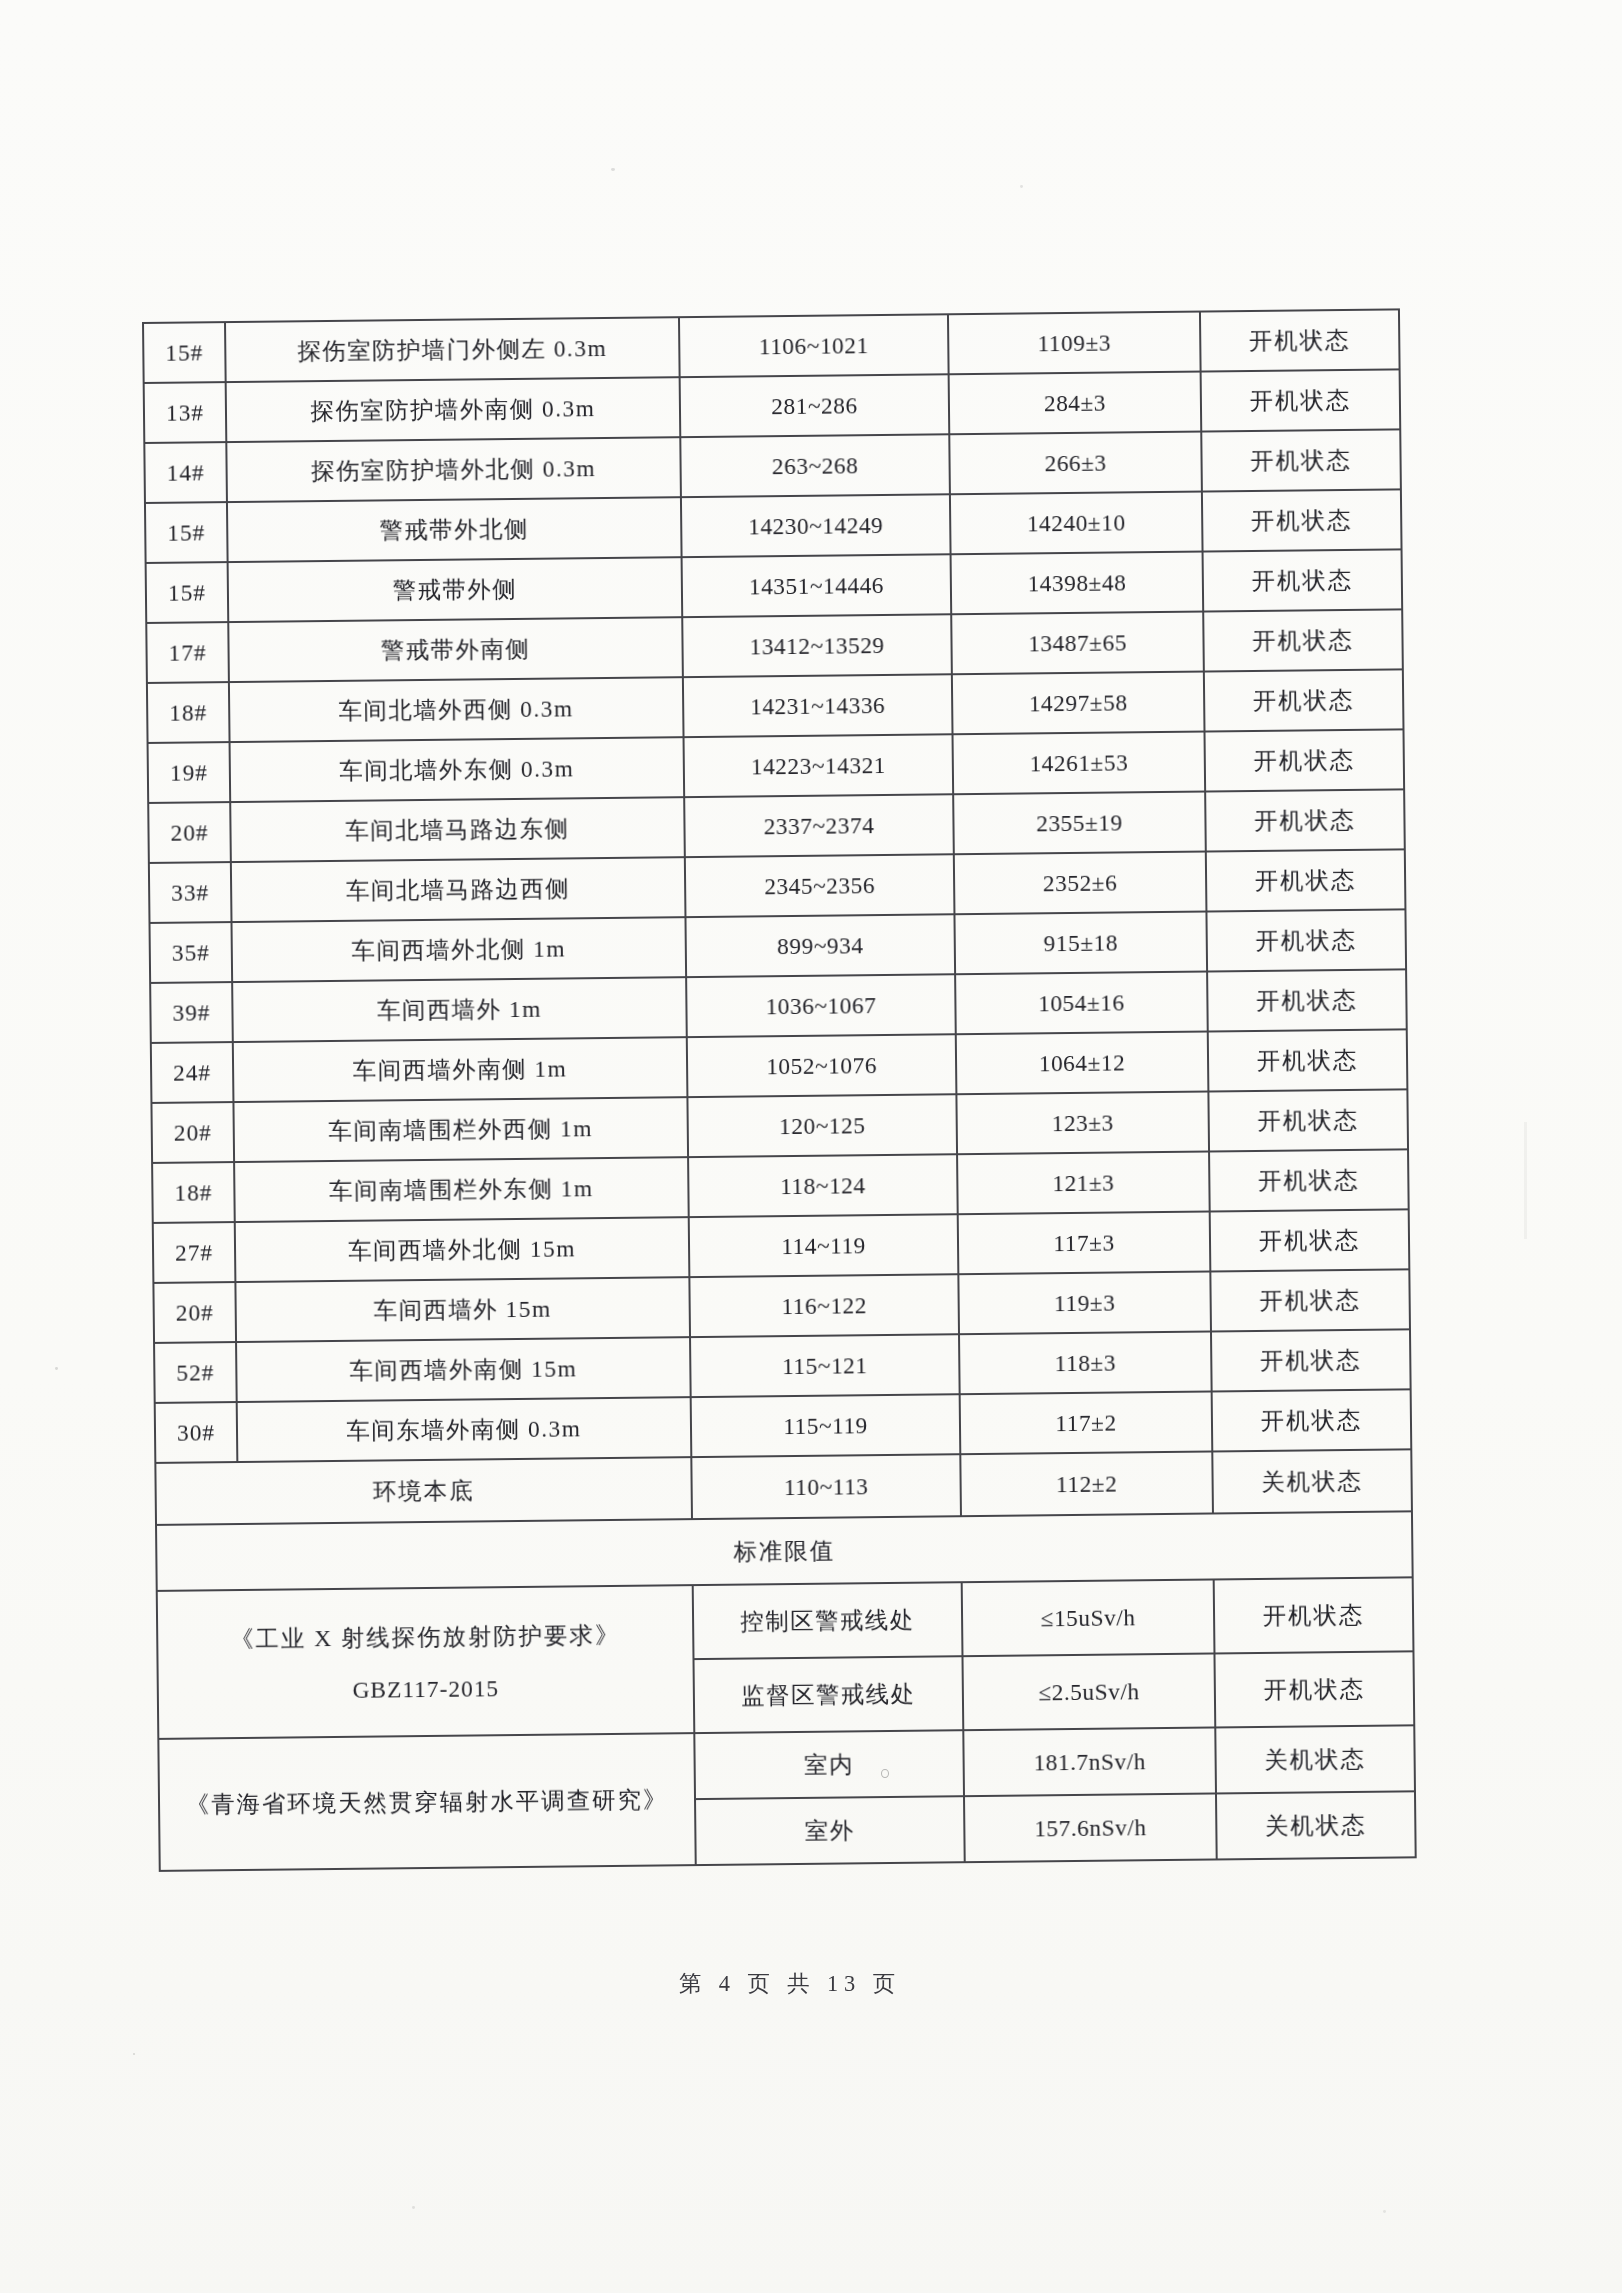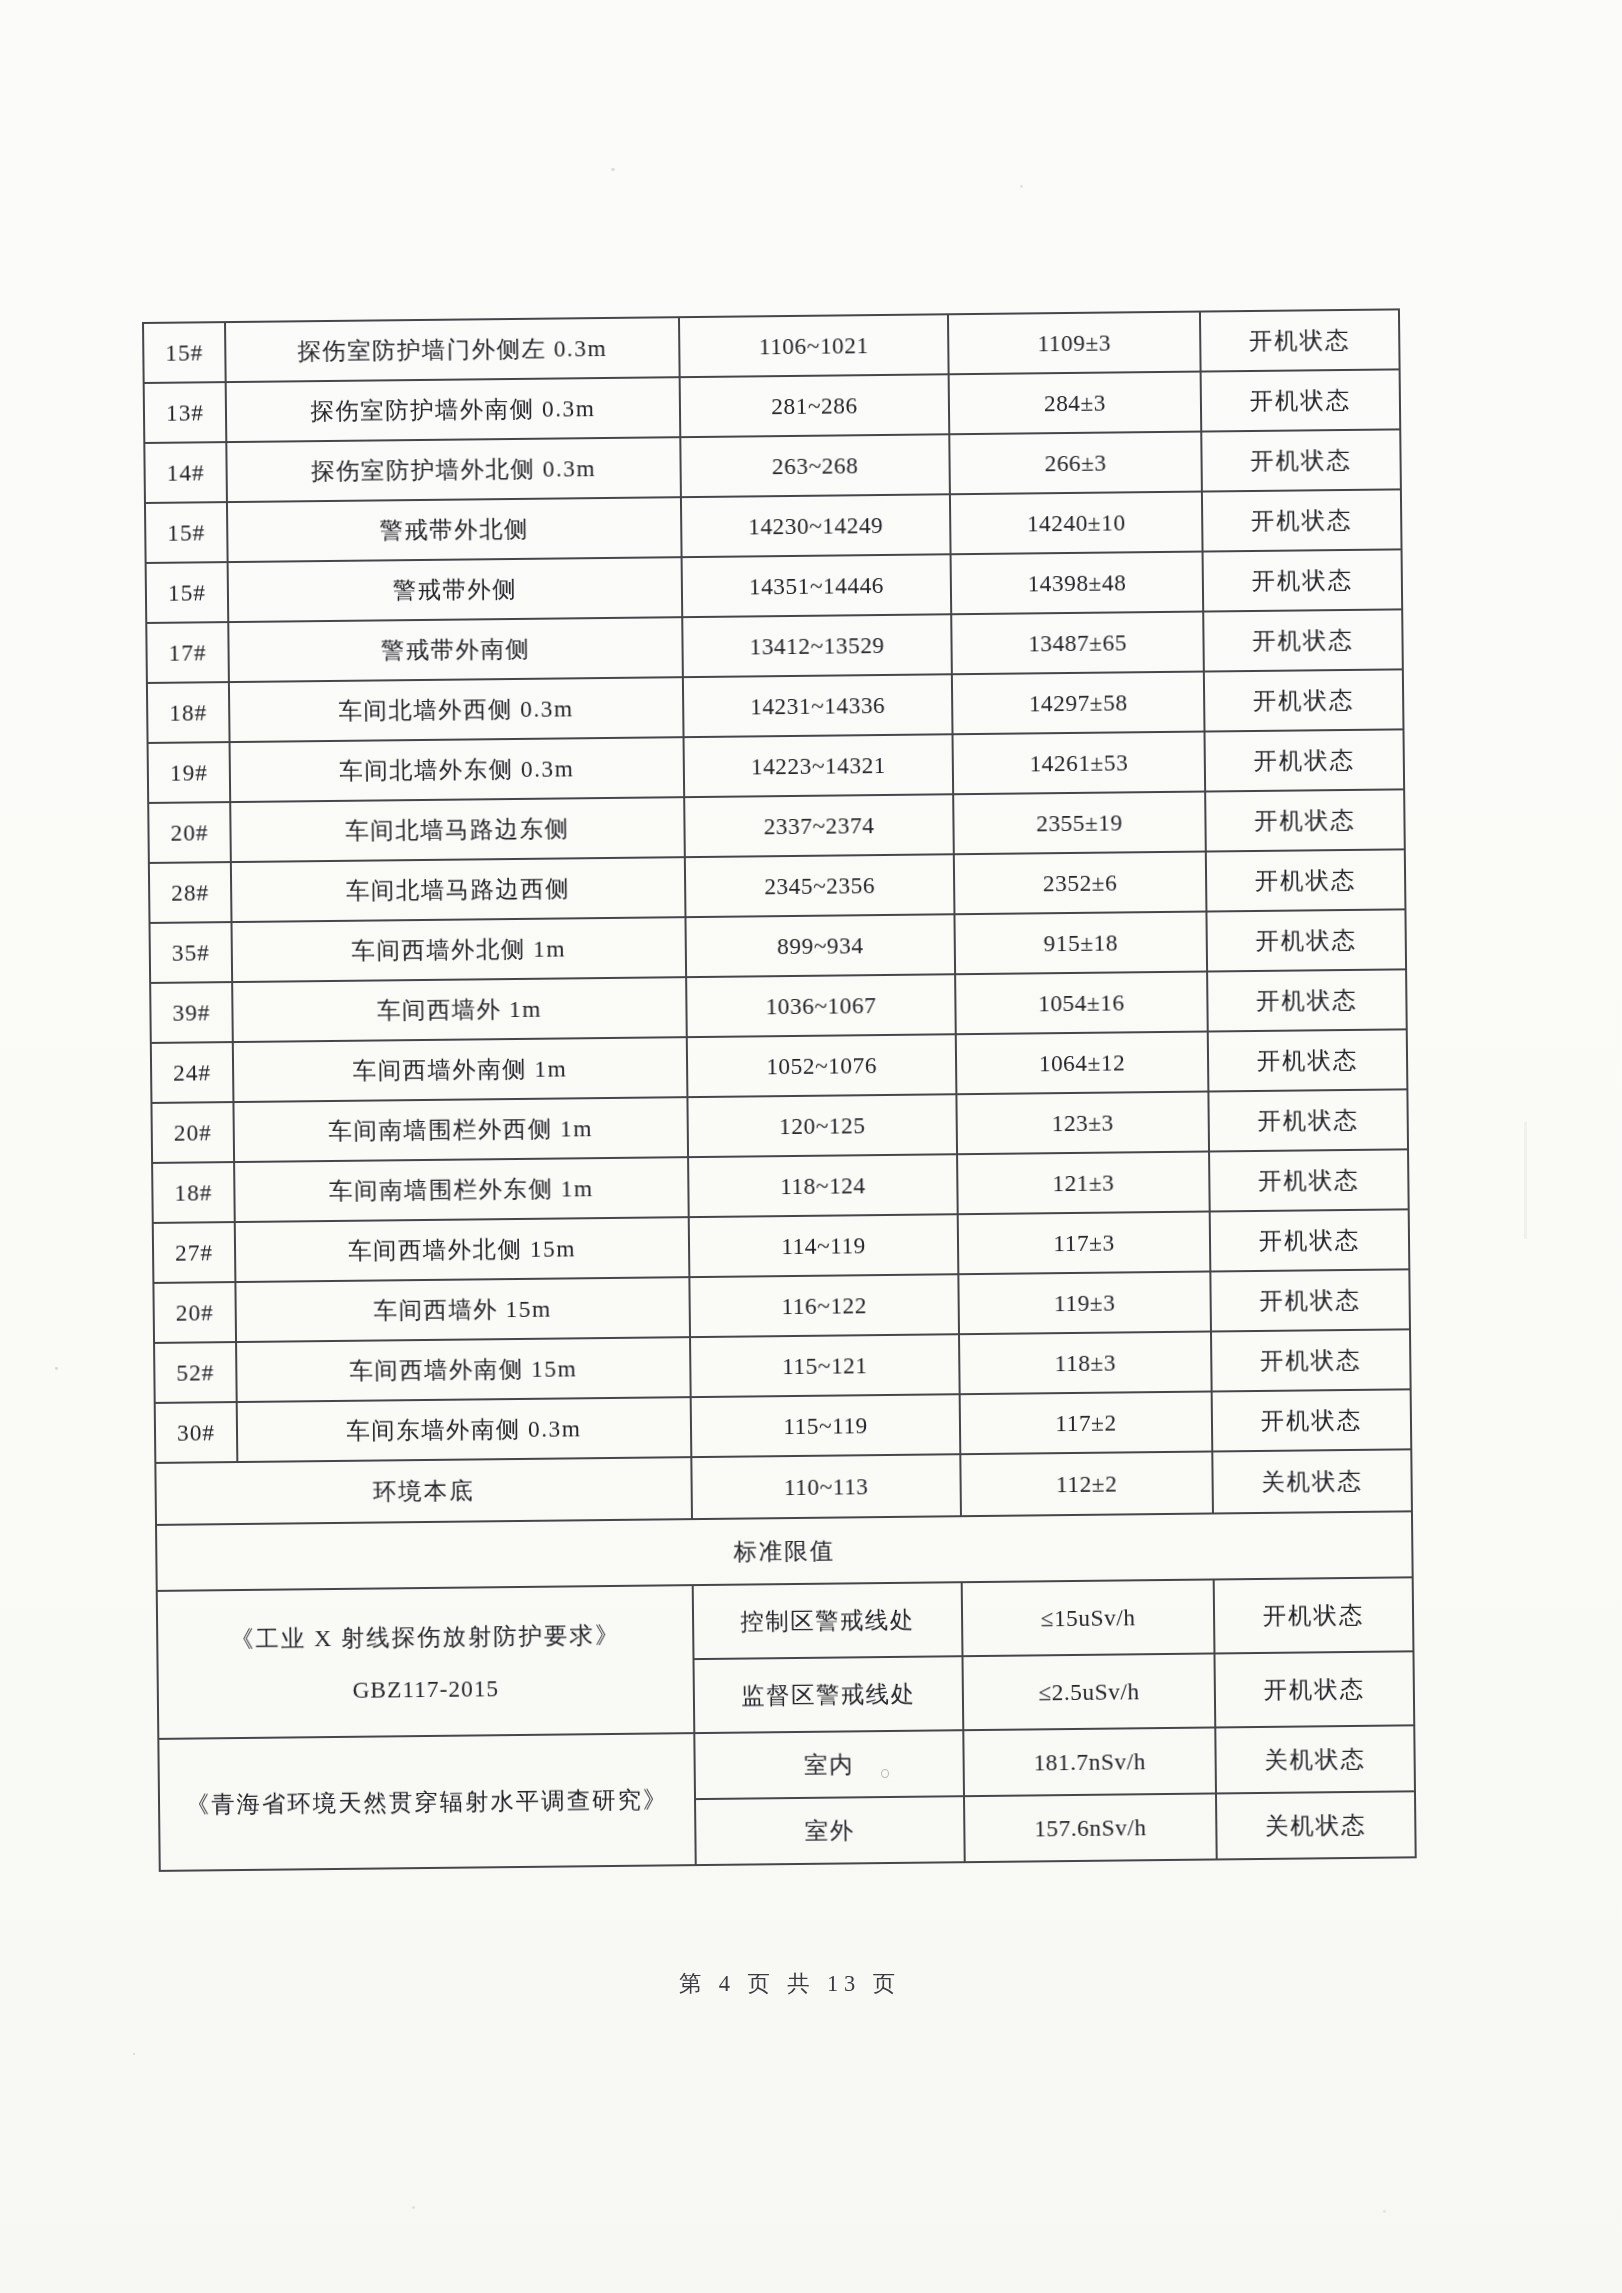--- a/index.html
+++ b/index.html
@@ -155,21 +155,21 @@
       <td class="c-status">开机状态</td>
     </tr>
         <tr class="main-row">
       <td class="c-id">20#</td>
       <td class="c-loc">车间北墙马路边东侧</td>
       <td class="c-num">2337~2374</td>
       <td class="c-num">2355±19</td>
       <td class="c-status">开机状态</td>
     </tr>
         <tr class="main-row">
-      <td class="c-id">28#</td>
+      <td class="c-id">33#</td>
       <td class="c-loc">车间北墙马路边西侧</td>
       <td class="c-num">2345~2356</td>
       <td class="c-num">2352±6</td>
       <td class="c-status">开机状态</td>
     </tr>
         <tr class="main-row">
       <td class="c-id">35#</td>
       <td class="c-loc">车间西墙外北侧 1m</td>
       <td class="c-num">899~934</td>
       <td class="c-num">915±18</td>

